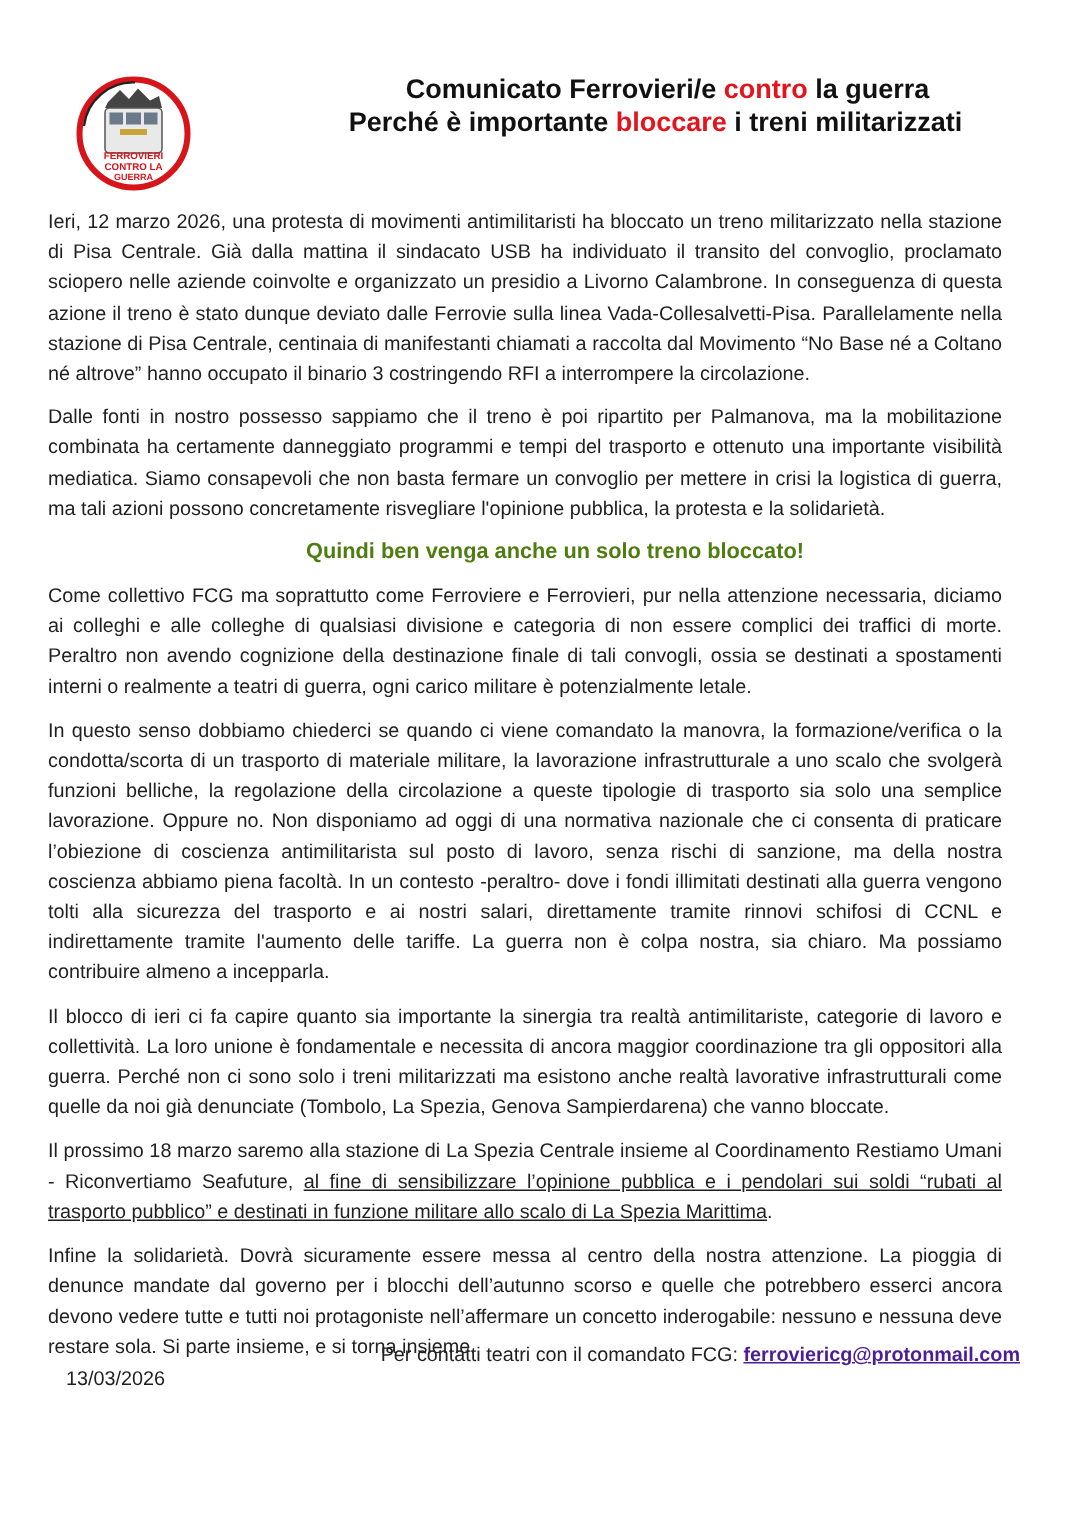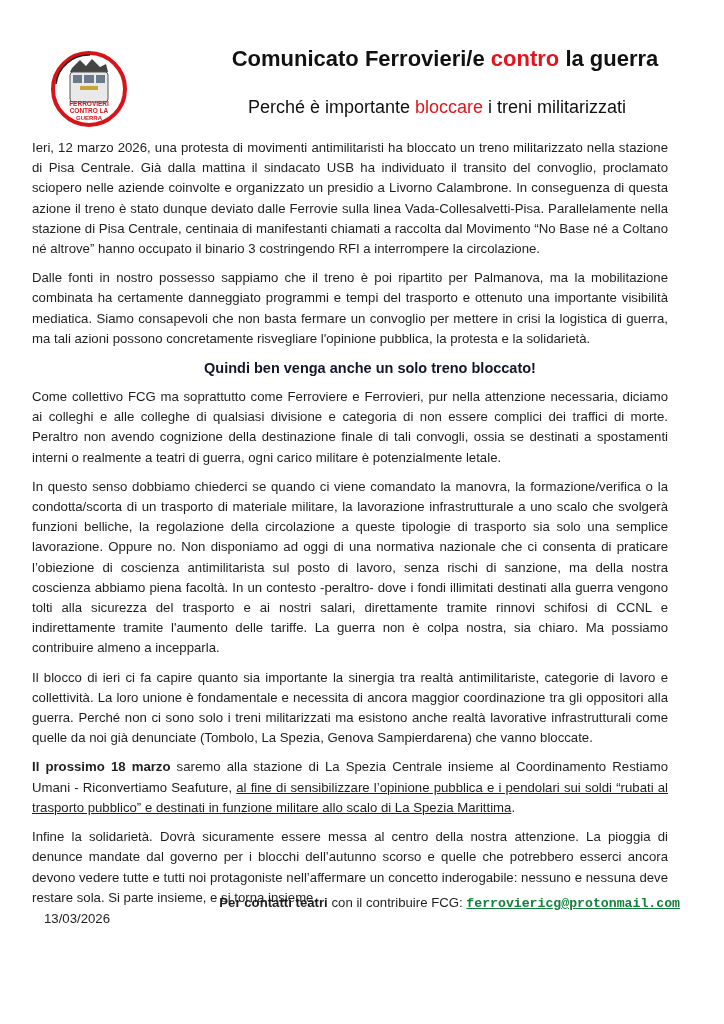--- a/index.html
+++ b/index.html
@@ -28,73 +28,72 @@
     }
     .header {
       position: absolute;
       left: 160px;
       top: 48px;
       width: 540px;
       text-align: center;
     }
     .title1 {
       font-weight: bold;
-      font-size: 22px;
+      font-size: 18px;
       line-height: 22px;
-      margin-bottom: 26px;
+      margin-bottom: 0;
       padding-left: 30px;
       color: #111;
     }
     .title2 {
-      font-weight: normal;
+      font-weight: bold;
       font-size: 18px;
       line-height: 22px;
       color: #111;
       padding-left: 14px;
     }
     .red { color: #e3141b; }
     .body-text {
       position: absolute;
       left: 32px;
       top: 138px;
       width: 636px;
       font-size: 13.2px;
       line-height: 20.2px;
       text-align: justify;
       color: #1f1f1f;
     }
     .para { margin-bottom: 9px; }
     .highlight {
       text-align: center;
-      color: #0f172a;
+      color: #4d7c0f;
       font-weight: bold;
       font-size: 14.5px;
       line-height: 20px;
       margin-top: 2px;
       margin-bottom: 9px;
       padding-left: 40px;
     }
-    .bold { font-weight: bold; }
+    .bold { font-weight: normal; }
     .underline { text-decoration: underline; }
     .footer {
       position: absolute;
       left: 44px;
       top: 893px;
       width: 636px;
       font-size: 13.2px;
       line-height: 20px;
       color: #1f1f1f;
     }
     .footer-date { position: absolute; left: 0; top: 16px; }
     .footer-contact { position: absolute; right: 0; top: 0; white-space: nowrap; }
     .email {
-      color: #15803d;
+      color: #4c1d95;
       font-weight: bold;
       text-decoration: underline;
-      font-family: Liberation Mono, monospace;
     }
   </style>
 </head>
 <body>
 
 <div class="page">
 
   <div class="logo">
     <svg width="78" height="78" viewBox="0 0 78 78">
       <circle cx="39" cy="39" r="36" fill="#ffffff" stroke="#d7141a" stroke-width="4"></circle>
@@ -129,17 +128,17 @@
     <p class="para">Il blocco di ieri ci fa capire quanto sia importante la sinergia tra realtà antimilitariste, categorie di lavoro e collettività. La loro unione è fondamentale e necessita di ancora maggior coordinazione tra gli oppositori alla guerra. Perché non ci sono solo i treni militarizzati ma esistono anche realtà lavorative infrastrutturali come quelle da noi già denunciate (Tombolo, La Spezia, Genova Sampierdarena) che vanno bloccate.</p>
     <p class="para">
       <span class="bold">Il prossimo 18 marzo</span><span> saremo alla stazione di La Spezia Centrale insieme al Coordinamento Restiamo Umani - Riconvertiamo Seafuture, </span><span class="underline">al fine di sensibilizzare l’opinione pubblica e i pendolari sui soldi “rubati al trasporto pubblico” e destinati in funzione militare allo scalo di La Spezia Marittima</span><span>.</span>
     </p>
     <p class="para">Infine la solidarietà. Dovrà sicuramente essere messa al centro della nostra attenzione. La pioggia di denunce mandate dal governo per i blocchi dell’autunno scorso e quelle che potrebbero esserci ancora devono vedere tutte e tutti noi protagoniste nell’affermare un concetto inderogabile: nessuno e nessuna deve restare sola. Si parte insieme, e si torna insieme.</p>
   </div>
 
   <div class="footer">
     <span class="footer-date">13/03/2026</span>
     <span class="footer-contact">
-      <span class="bold">Per contatti teatri</span><span> con il contribuire FCG: </span><a class="email">ferroviericg@protonmail.com</a>
+      <span class="bold">Per contatti teatri</span><span> con il comandato FCG: </span><a class="email">ferroviericg@protonmail.com</a>
     </span>
   </div>
 
 </div>
 
 </body></html>

